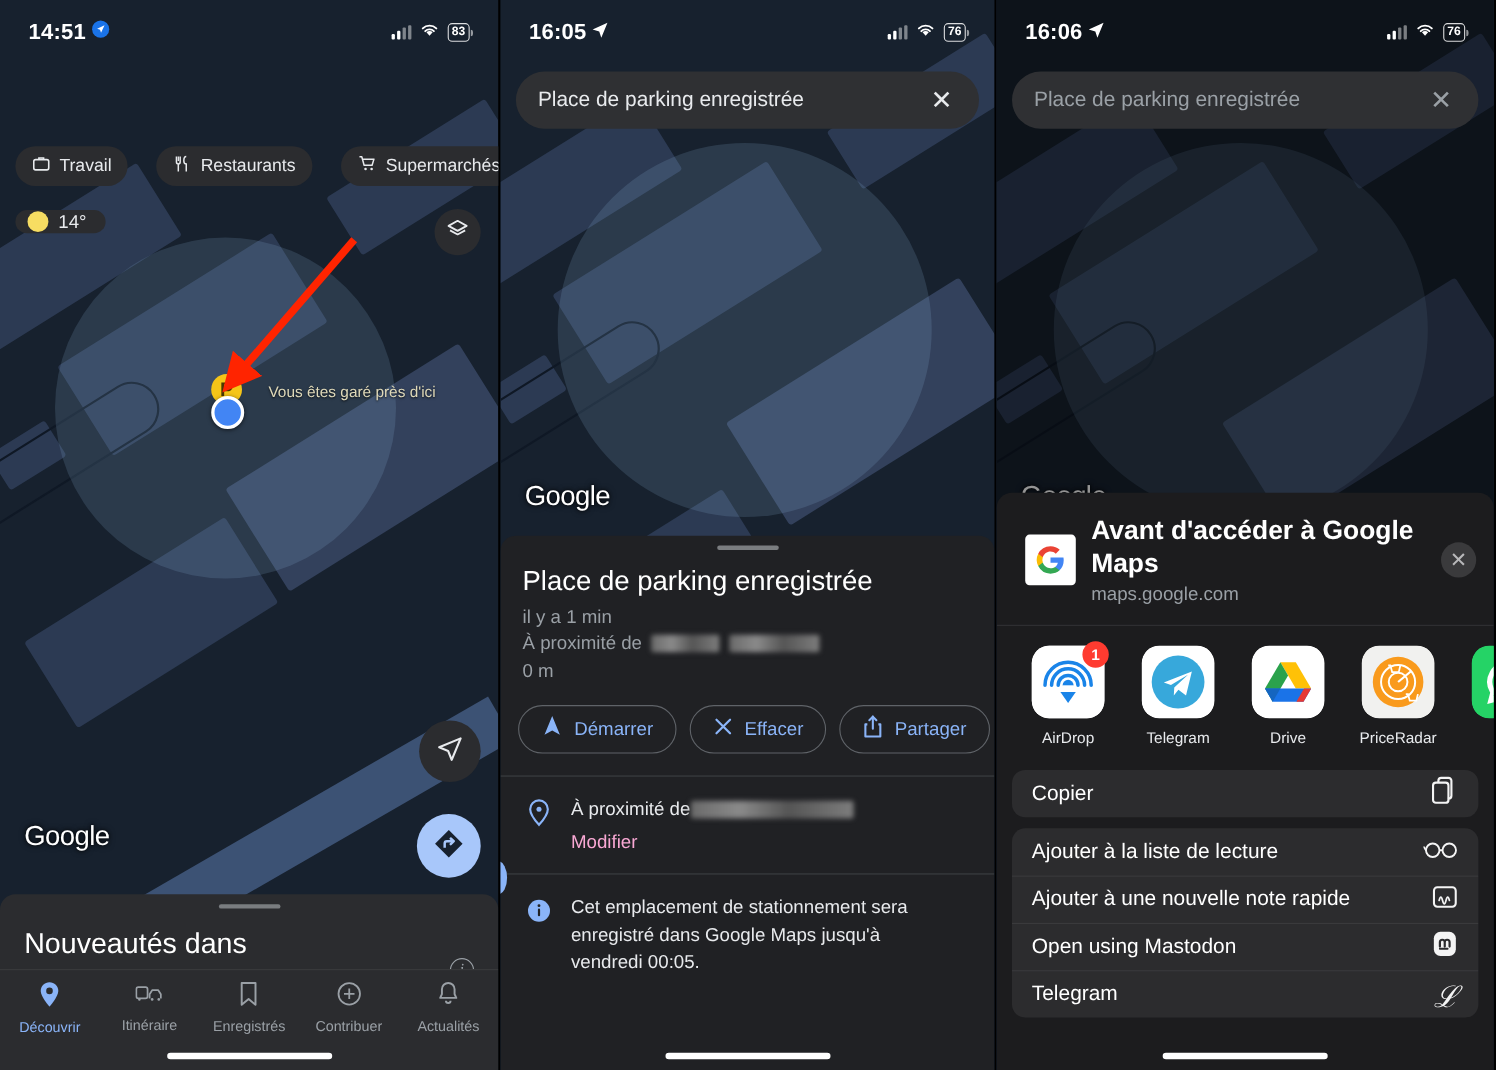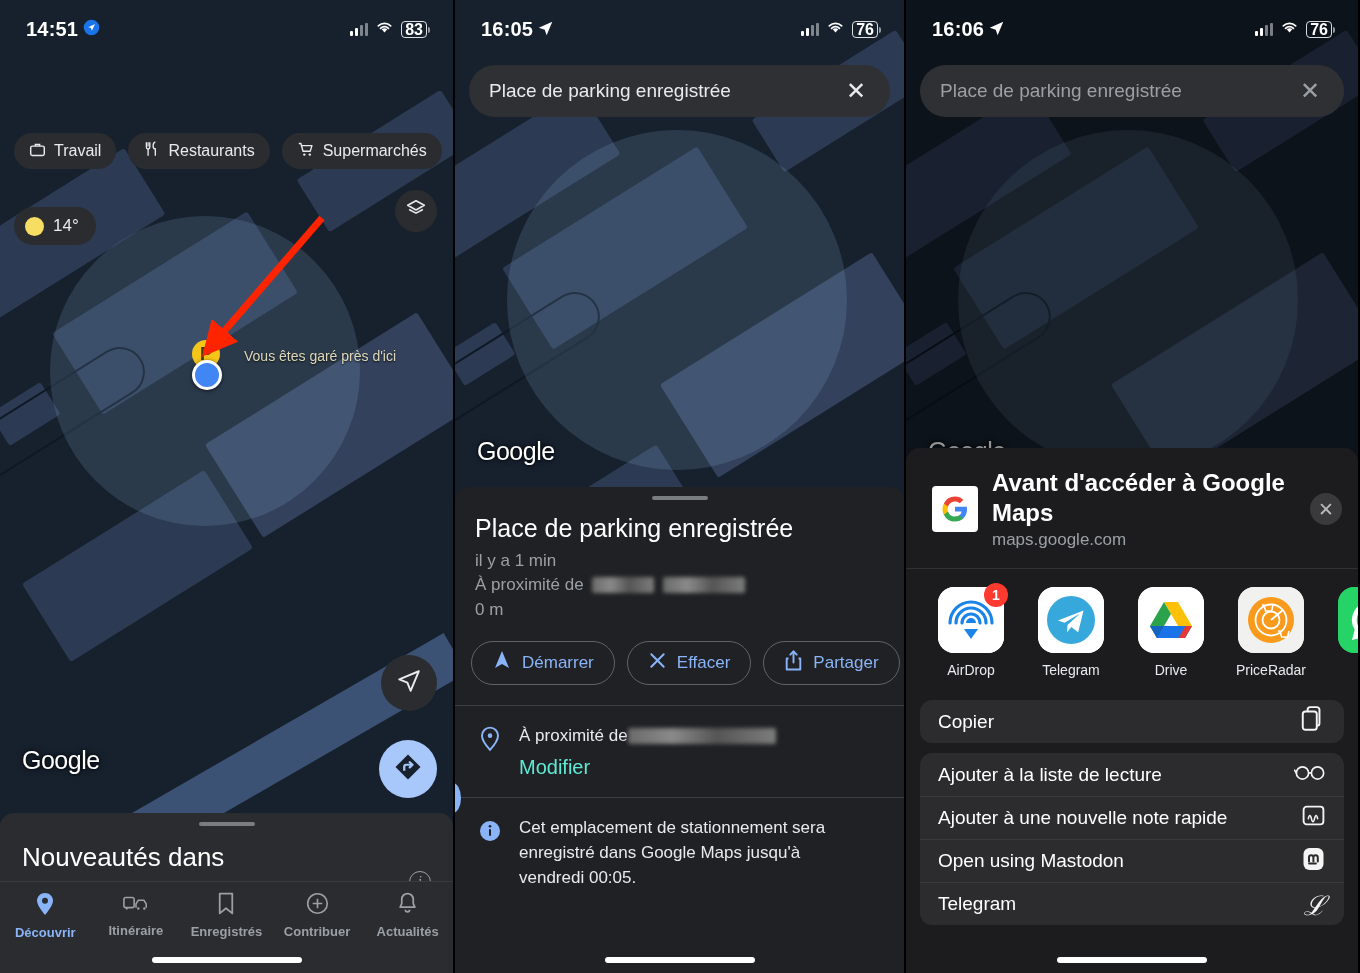--- a/index.html
+++ b/index.html
@@ -41,21 +41,21 @@
   }
   .sb-left { display: flex; align-items: center; gap: 5px; font-size: 20px; font-weight: 600; letter-spacing: .2px;}
   .sb-right { display: flex; align-items: center; gap: 7px; }
   .bars { display: flex; align-items: flex-end; gap: 2px; height: 13px; }
   .bars i { display:block; width: 3px; background: #fff; border-radius: 1px; }
   .bars i:nth-child(1){height:5px} .bars i:nth-child(2){height:8px}
   .bars i:nth-child(3){height:11px; background: rgba(255,255,255,.45)}
   .bars i:nth-child(4){height:13px; background: rgba(255,255,255,.45)}
   .batt {
     border: 1.6px solid rgba(255,255,255,.85); border-radius: 4px;
-    padding: 0 3px; font-size: 16px; font-weight: 700; line-height: 15px; height: 17px;
+    padding: 0 3px; font-size: 11px; font-weight: 700; line-height: 15px; height: 17px;
     display:flex; align-items:center; position: relative;
   }
   .batt::after{ content:""; position:absolute; right:-4px; top:5px; width:2.5px;height:6px;
     background: rgba(255,255,255,.55); border-radius: 0 2px 2px 0;}
 
   
   .searchbar {
     position: absolute; top: 65px; left: 14px; right: 14px; height: 52px;
     background: #303134; border-radius: 30px; display: flex; align-items: center;
     padding: 0 10px 0 14px; z-index: 70; gap: 10px;
@@ -69,29 +69,29 @@
     width: 34px; height: 34px; border-radius: 50%;
     background: radial-gradient(circle at 50% 35%, #e8c9ac 0%, #c79a76 55%, #7a5a44 100%);
     border: 1px solid rgba(255,255,255,.25); position: relative; overflow:hidden; flex: none;
   }
   .avatar::before{content:"";position:absolute;left:7px;top:3px;width:20px;height:11px;
     background:#4a3a30;border-radius:10px 10px 4px 4px;}
   .avatar::after{content:"";position:absolute;left:9px;bottom:-4px;width:16px;height:10px;
     background:#6b5647;border-radius:8px 8px 0 0;}
 
   
-  .chips { position: absolute; top: 133px; left: 14px; display: flex; gap: 12px; z-index: 70; }
+  .chips { position: absolute; top: 133px; left: 14px; display: flex; gap: 26px; z-index: 70; }
   .chip {
     background: #2b2c2f; border-radius: 20px; height: 36px; display: flex; align-items: center;
     gap: 8px; padding: 0 15px; color: #e8eaed; font-size: 16px; white-space: nowrap;
   }
   .weather {
     position: absolute; top: 191px; left: 14px; z-index: 70;
-    background: #2b2c2f; border-radius: 20px; height: 38px; display: flex; align-items: center;
-    gap: 9px; padding: 0 17px 0 11px; color: #e8eaed; font-size: 17px; margin-top: 16px;
+    background: #2b2c2f; border-radius: 20px; height: 21px; display: flex; align-items: center;
+    gap: 9px; padding: 0 17px 0 11px; color: #e8eaed; font-size: 17px;
   }
   .sun { width: 19px; height: 19px; border-radius: 50%; background: #f7dd62; }
 
   .fab {
     position: absolute; border-radius: 50%; display:flex; align-items:center; justify-content:center;
     z-index: 70;
   }
   .fab.layers { top: 190px; right: 16px; width: 42px; height: 42px; background: #2b2c2f; }
   .fab.locate { bottom: 262px; right: 16px; width: 56px; height: 56px; background: #2b2c2f; }
   .fab.dirs   { bottom: 175px; right: 16px; width: 58px; height: 58px; background: #a8c7fa; }
@@ -131,21 +131,21 @@
   .info-c {
     position:absolute; right:22px; top:58px; width:22px; height:22px; border-radius:50%;
     border:1.6px solid #9aa0a6; color:#9aa0a6; font-size:14px; display:flex;
     align-items:center; justify-content:center; font-style: italic; font-family:"Liberation Serif",serif;
   }
   .tabbar {
     position: absolute; left: 0; right: 0; bottom: 0; height: 92px; background: #2b2c2f;
     display: flex; align-items: flex-start; padding-top: 10px; z-index: 85;
     border-top: 1px solid #3a3b3e;
   }
-  .tab { flex: 1; display:flex; flex-direction: column; align-items: center; gap: 5px; font-weight: bold; }
+  .tab { flex: 1; display:flex; flex-direction: column; align-items: center; gap: 5px; }
   .tab .lbl { font-size: 13px; color: #9aa0a6; }
   .tab.active .lbl { color: #8ab4f8; }
   .homebar { position:absolute; bottom: 10px; left: 50%; transform: translateX(-50%);
     width: 150px; height: 6px; background: #fff; border-radius: 3px; z-index: 99; }
 
   
   .sheet2 {
     position: absolute; left: 0; right: 0; bottom: 0; top: 487px;
     background: #202124; z-index: 80; border-radius: 14px 14px 0 0;
   }
@@ -159,21 +159,21 @@
     border: 1px solid #5f6368; border-radius: 22px; height: 44px; display:flex; align-items:center;
     gap: 10px; padding: 0 20px; color: #8ab4f8; font-size: 17px; background: transparent;
   }
   .edge-blue {
     position:absolute; left: -10px; top: 160px; width: 16px; height: 30px;
     background: #8ab4f8; border-radius: 50%;
   }
   .divline { height: 1px; background: #3c4043; margin-top: 20px; }
   .row { display: flex; gap: 18px; padding: 18px 20px 18px 24px; }
   .row .txt { color: #e8eaed; font-size: 17px; line-height: 1.45; }
-  .link { color: #5eead4; font-size: 20px; }
+  .link { color: #f9a8d4; font-size: 17px; }
 
   
   .sharesheet {
     position: absolute; left: 0; right: 0; bottom: 0; top: 448px;
     background: #1c1c1e; z-index: 80; border-radius: 14px 14px 0 0; overflow: hidden;
   }
   .sh-head { display: flex; align-items: center; gap: 14px; padding: 20px 16px 18px 26px; }
   .g-tile { width: 46px; height: 46px; background: #fff; border-radius: 4px; display:flex;
     align-items:center; justify-content:center; font-size: 30px; font-weight: 700; flex:none;}
   .sh-title { color: #fff; font-size: 24px; font-weight: 600; line-height: 1.25; }

